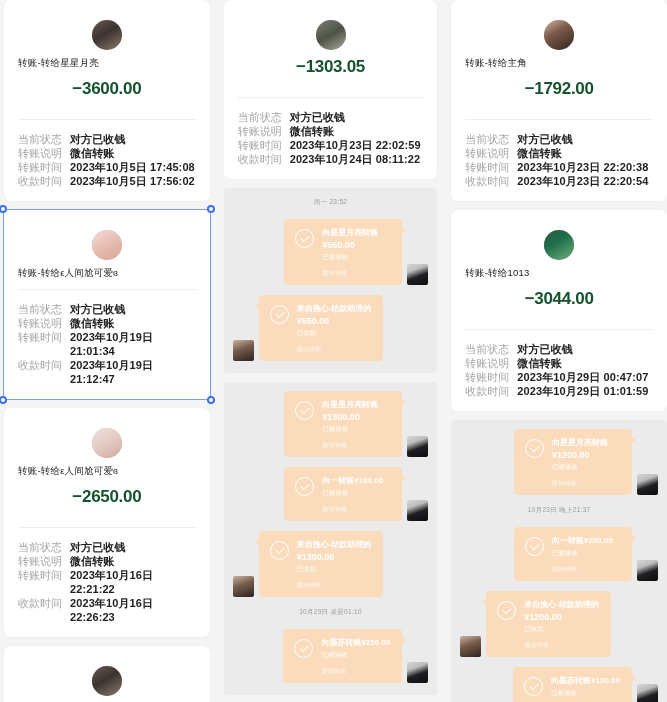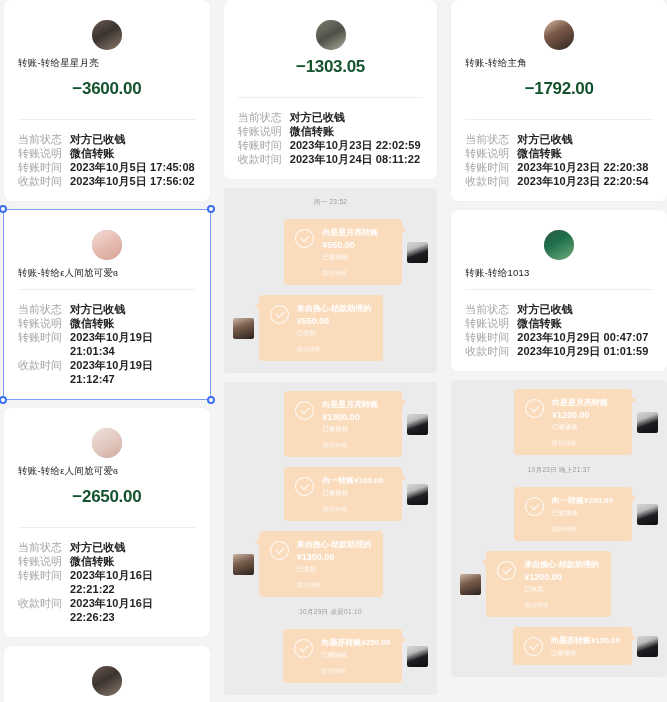--- a/index.html
+++ b/index.html
@@ -95,21 +95,21 @@
     flex-direction: column;
     gap: 10px;
   }
   .chat-time {
     text-align: center;
     font-size: 6.5px;
     color: #9b9b9b;
     margin: 1px 0 2px 0;
     letter-spacing: .3px;
   }
-  .msg { display: flex; align-items: center; gap: 5px; }
+  .msg { display: flex; align-items: flex-end; gap: 5px; }
   .msg.right { justify-content: flex-end; }
   .msg.left  { justify-content: flex-start; }
   .mav {
     width: 21px; height: 21px; flex: none;
     border-radius: 2px;
     overflow: hidden;
     margin-top: 1px;
   }
   .mav.boy   { background: linear-gradient(160deg,#d7d7d7 0%,#bdbdbd 30%,#1e1f22 58%,#0d0d0f 100%); }
   .mav.girl  { background: linear-gradient(160deg,#c9b6a6 0%,#7b5f4e 40%,#2b211c 100%); }
@@ -367,20 +367,21 @@
         <div class="trow">
           <div class="k">收款时间</div>
           <div class="v">2023年10月23日 22:20:54</div>
         </div>
       </div>
       <div class="tcard">
         <div class="avatar">
           <i class="av-f"></i>
         </div>
         <div class="tcard-title">转账-转给1013</div>
+        <div class="tcard-amount">−3044.00</div>
         <div class="tdiv"></div>
         <div class="trow">
           <div class="k">当前状态</div>
           <div class="v">对方已收钱</div>
         </div>
         <div class="trow">
           <div class="k">转账说明</div>
           <div class="v">微信转账</div>
         </div>
         <div class="trow">

